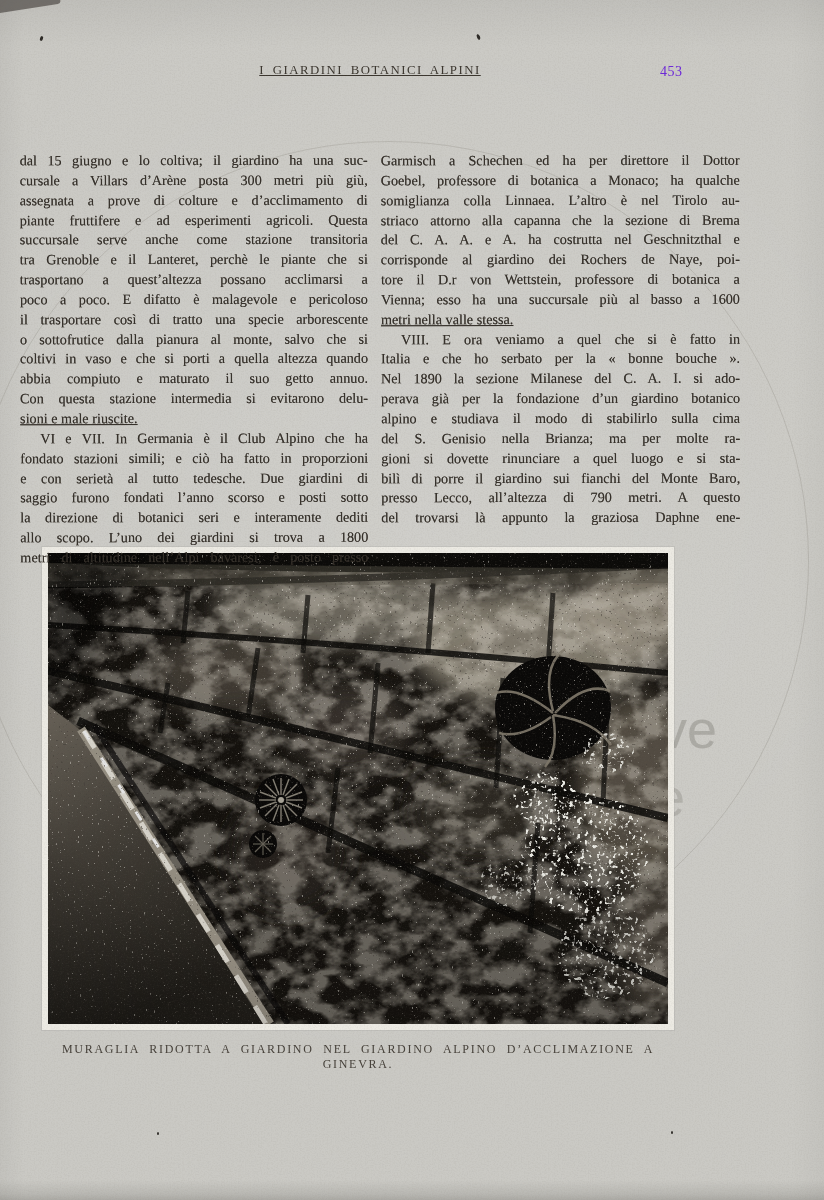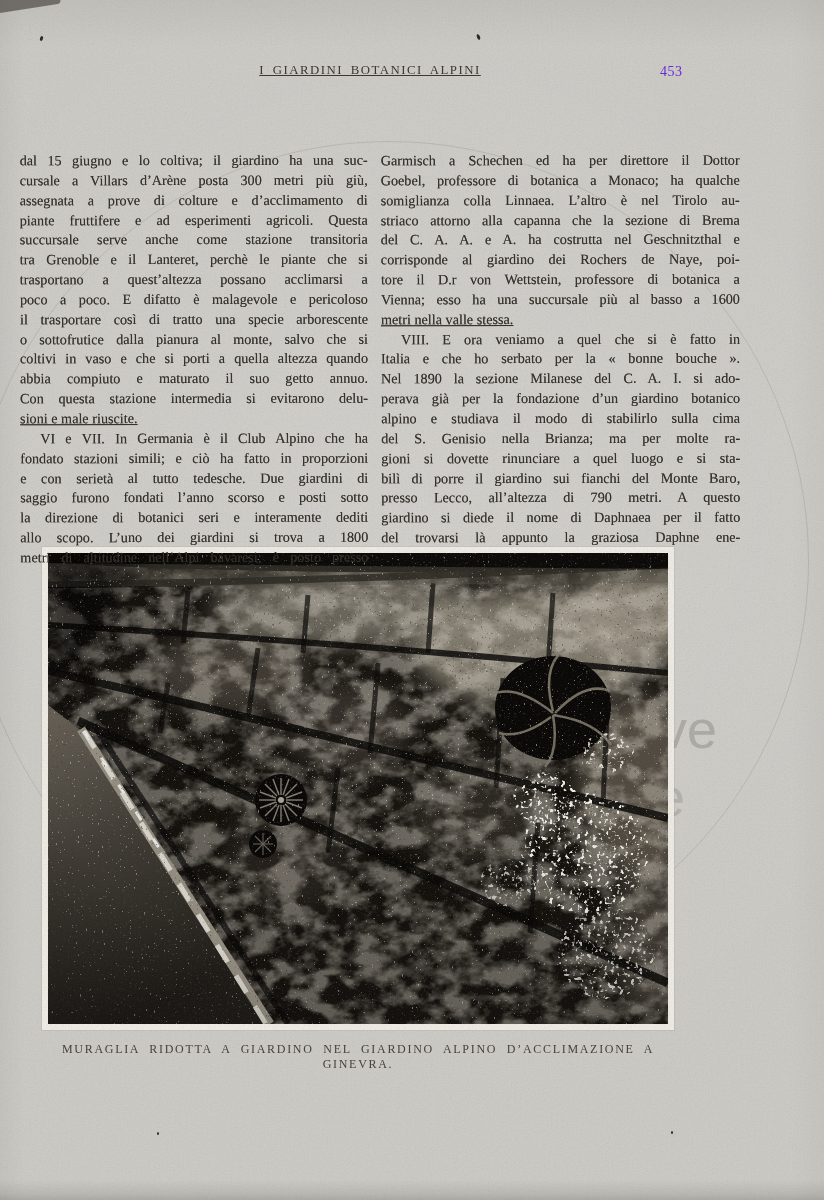--- a/index.html
+++ b/index.html
@@ -116,21 +116,20 @@
       <div class="line flush">metri nella valle stessa.</div>
       <div class="line indent">VIII. E ora veniamo a quel che si è fatto in</div>
       <div class="line">Italia e che ho serbato per la « bonne bouche ».</div>
       <div class="line">Nel 1890 la sezione Milanese del C. A. I. si ado-</div>
       <div class="line">perava già per la fondazione d’un giardino botanico</div>
       <div class="line">alpino e studiava il modo di stabilirlo sulla cima</div>
       <div class="line">del S. Genisio nella Brianza; ma per molte ra-</div>
       <div class="line">gioni si dovette rinunciare a quel luogo e si sta-</div>
       <div class="line">bilì di porre il giardino sui fianchi del Monte Baro,</div>
       <div class="line">presso Lecco, all’altezza di 790 metri. A questo</div>
-      <div class="line">giardino si diede il nome di Daphnaea per il fatto</div>
       <div class="line">del trovarsi là appunto la graziosa Daphne ene-</div>
     </div>
 
   <div class="photo-frame">
     <svg width="620" height="471" viewBox="0 0 620 471" preserveAspectRatio="none">
       <defs>
         <filter id="soft" x="-30%" y="-30%" width="160%" height="160%">
           <feGaussianBlur stdDeviation="11"></feGaussianBlur>
         </filter>
         <filter id="mottle" x="0" y="0" width="100%" height="100%">

